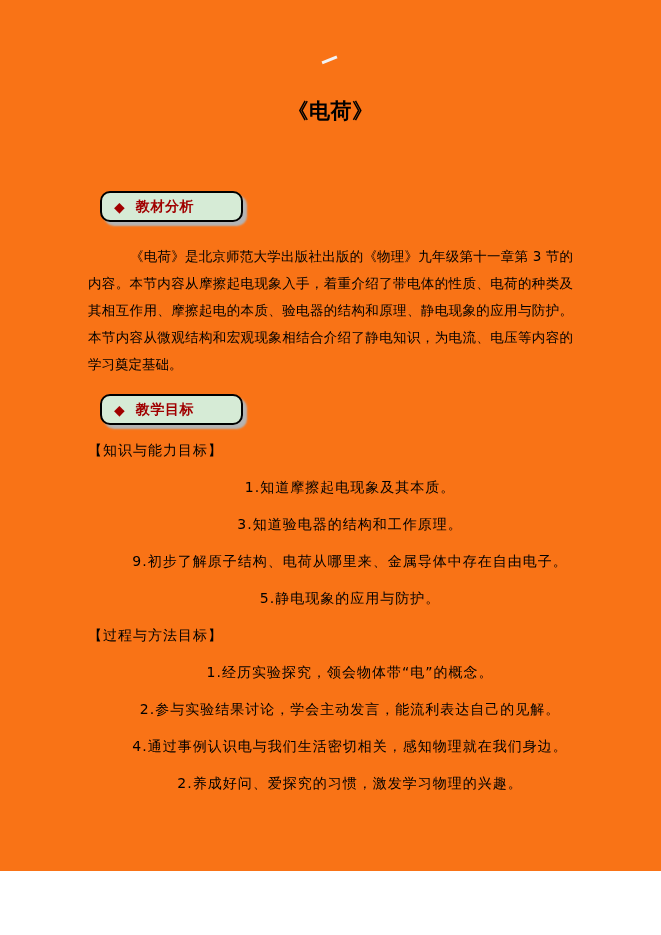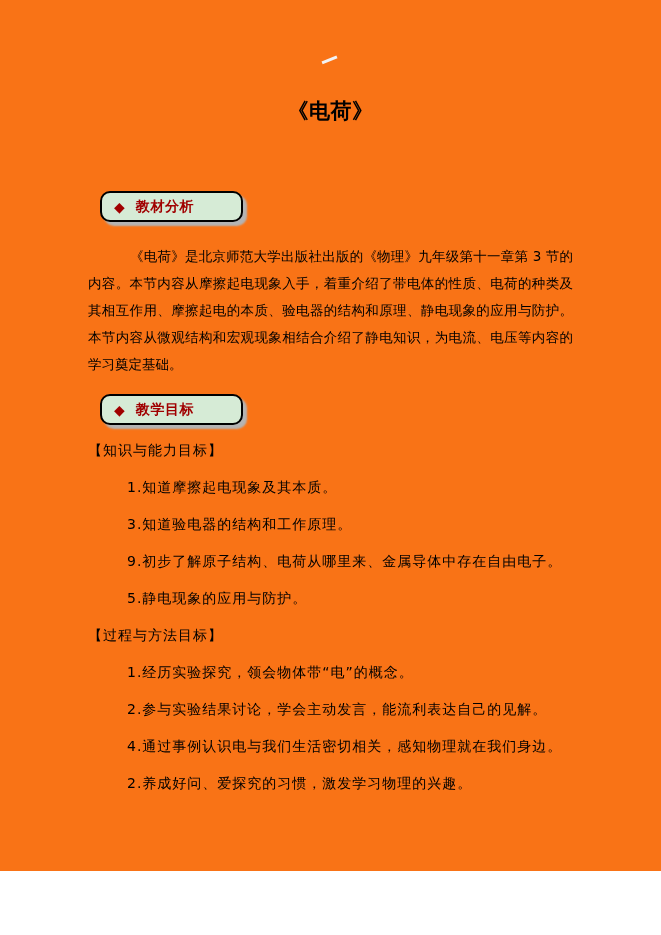--- a/index.html
+++ b/index.html
@@ -61,21 +61,21 @@
     text-indent:42px;
   }
   .goals { margin-top:17px; }
   .goal-line {
     font-size:14px;
     line-height:17px;
     margin-bottom:20px;
     letter-spacing:1px;
     white-space:nowrap;
   }
-  .goal-item { padding-left:39px; }
+  .goal-item { padding-left:39px;text-align:center; }
 </style>
 </head>
 <body>
 
 <div class="page">
 
   <div class="watermark"></div>
 
   <h1 class="doc-title">《电荷》</h1>
 

